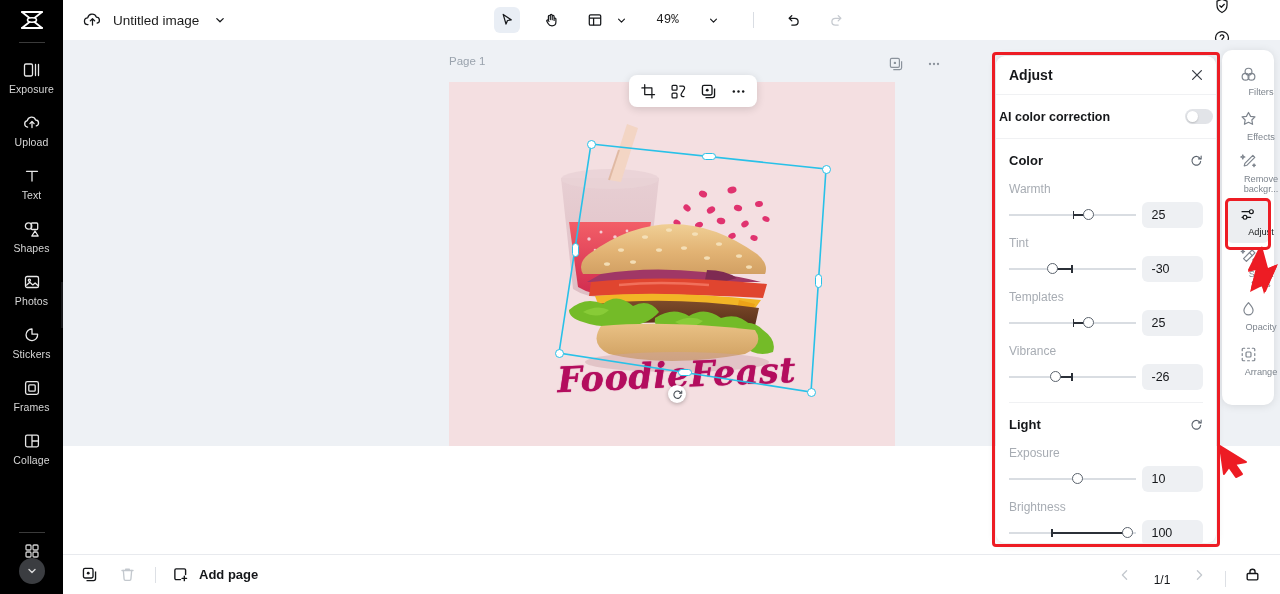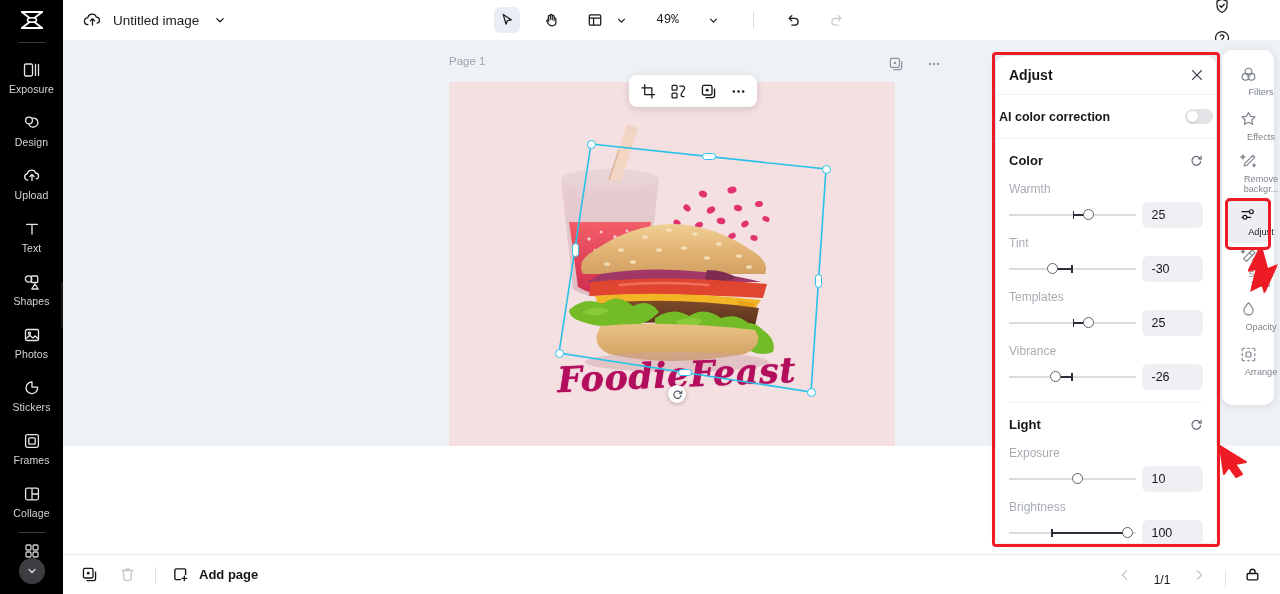--- a/index.html
+++ b/index.html
@@ -223,29 +223,20 @@
       <div class="rail-item">
         <span class="ri-ico">
           <svg width="18" height="18" viewBox="0 0 18 18" fill="none" stroke="#e8e8e8" stroke-width="1.3">
             <rect x="1.5" y="3" width="8" height="12" rx="1.4"></rect>
             <path d="M12.5 3.5v11M15.5 3.5v11" stroke-linecap="round"></path>
           </svg>
         </span>
         <span class="ri-lbl">Exposure</span>
       </div>
 
-      <div class="rail-item">
-        <span class="ri-ico">
-          <svg width="18" height="18" viewBox="0 0 18 18" fill="none" stroke="#e8e8e8" stroke-width="1.3">
-            <circle cx="6" cy="6.5" r="3.4"></circle>
-            <path d="M9.5 4.2c2.6-.6 5.1 1.2 5.4 3.8.3 2.6-1.6 4.9-4.2 5.2-2 .2-3.8-.8-4.7-2.5" stroke-linecap="round"></path>
-          </svg>
-        </span>
-        <span class="ri-lbl">Design</span>
-      </div>
 
       <div class="rail-item">
         <span class="ri-ico">
           <svg width="18" height="18" viewBox="0 0 18 18" fill="none" stroke="#e8e8e8" stroke-width="1.3" stroke-linecap="round" stroke-linejoin="round">
             <path d="M4.6 13.2a3.3 3.3 0 0 1-.3-6.5 4.3 4.3 0 0 1 8.3-.7 3 3 0 0 1 .7 5.9"></path>
             <path d="M9 13.6V7.6M6.9 9.6L9 7.4l2.1 2.2"></path>
           </svg>
         </span>
         <span class="ri-lbl">Upload</span>
       </div>

